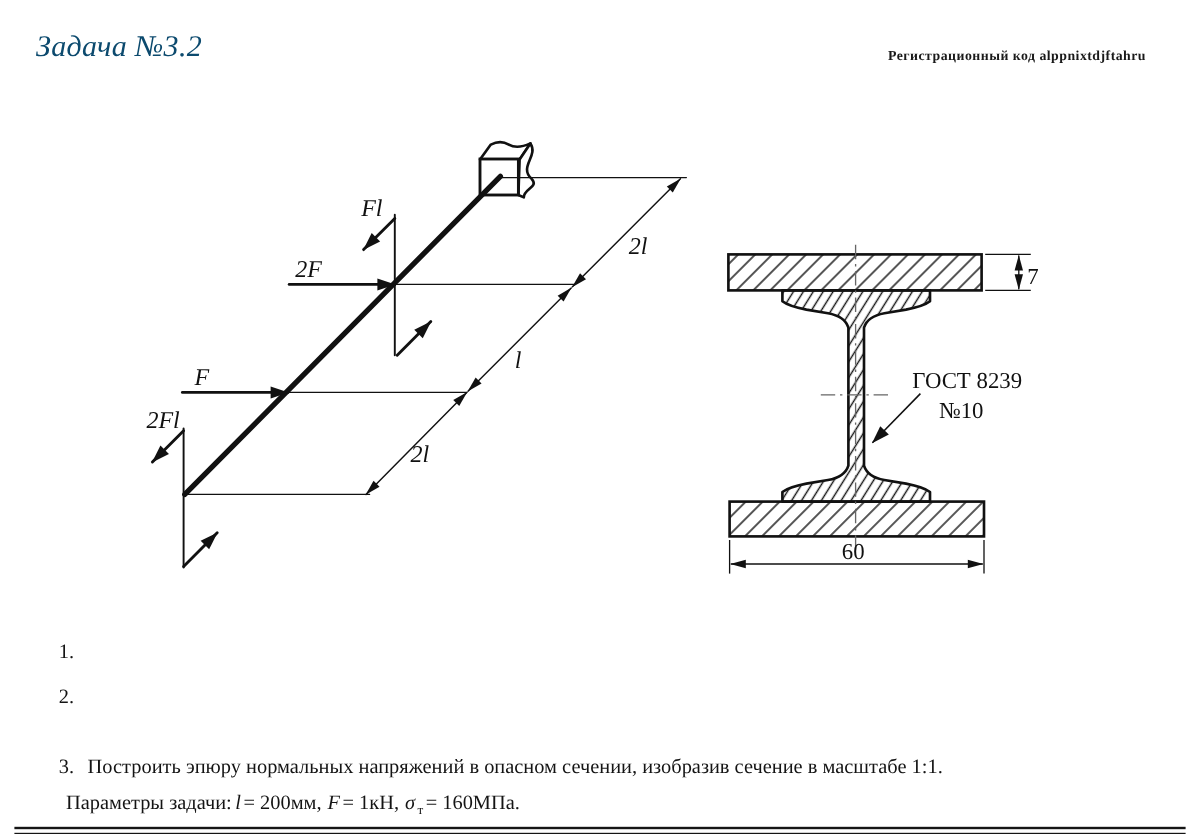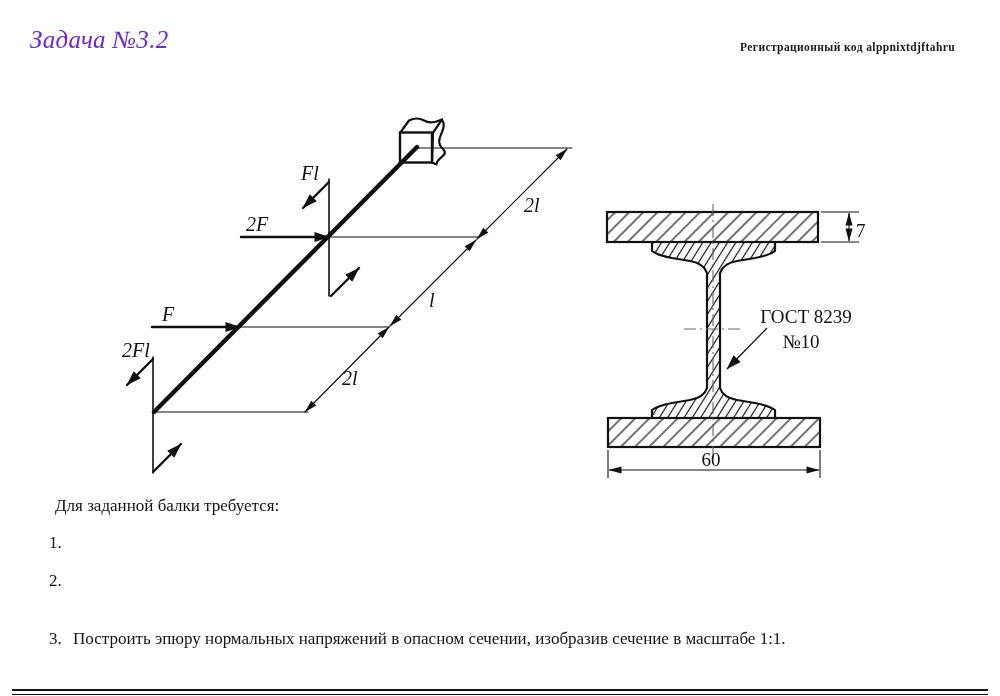--- a/index.html
+++ b/index.html
@@ -2,21 +2,21 @@
 <html><head>
 <meta charset="utf-8">
 <style>
   html,body{margin:0;padding:0;background:#e8e8e8;}
   .page{
     position:relative;width:1000px;height:696px;background:#ffffff;
     font-family:"Liberation Serif","DejaVu Serif",serif;color:#111;overflow:hidden;
   }
   .title{
     position:absolute;left:30px;top:26px;font-size:25px;font-style:italic;
-    letter-spacing:.3px;color:#6d28d9;
+    letter-spacing:.3px;color:#0c4a6e;
   }
   .regcode{
     position:absolute;left:740px;top:41px;font-size:11.5px;font-weight:bold;
     letter-spacing:.4px;color:#1a1a1a;text-align:center;
   }
   svg.figs{position:absolute;left:0;top:0;}
   .txt{position:absolute;font-size:17px;color:#141414;}
   .intro{left:55px;top:496px;}
   .item{left:73px;width:892px;line-height:26px;text-align:justify;}
   .item .num{position:absolute;left:-24px;text-align:left;}
@@ -133,29 +133,31 @@
         <line x1="609" y1="470" x2="819" y2="470" marker-start="url(#arrD)" marker-end="url(#arrD)"></line>
       </g>
       <text x="711" y="466" font-size="19" fill="#111" text-anchor="middle">60</text>
 
       <line x1="767" y1="328" x2="727" y2="369" stroke="#111" stroke-width="1.3" marker-end="url(#arrF)"></line>
       <text x="806" y="323" font-size="19" fill="#111" text-anchor="middle">ГОСТ 8239</text>
       <text x="801" y="348" font-size="19" fill="#111" text-anchor="middle">№10</text>
     </g>
   </svg>
 
-  <div class="txt intro">Для заданной балки требуется:</div>
 
   <div class="txt item item1">
     <span class="num">1.</span>
   </div>
 
   <div class="txt item item2">
     <span class="num">2.</span>
   </div>
 
   <div class="txt item item3">
     <span class="num">3.</span><span>Построить эпюру нормальных напряжений в опасном сечении, изобразив сечение в масштабе 1:1.</span>
   </div>
 
+  <div class="txt params">
+    <span>Параметры задачи:</span><span class="mvar first">l</span><span>= 200мм,</span><span class="mvar">F</span><span>= 1кН,</span><span class="mvar">σ</span><span class="msub">т</span><span>= 160МПа.</span>
+  </div>
 
   <div class="bottom-rule"></div>
 </div>
 
 </body></html>

